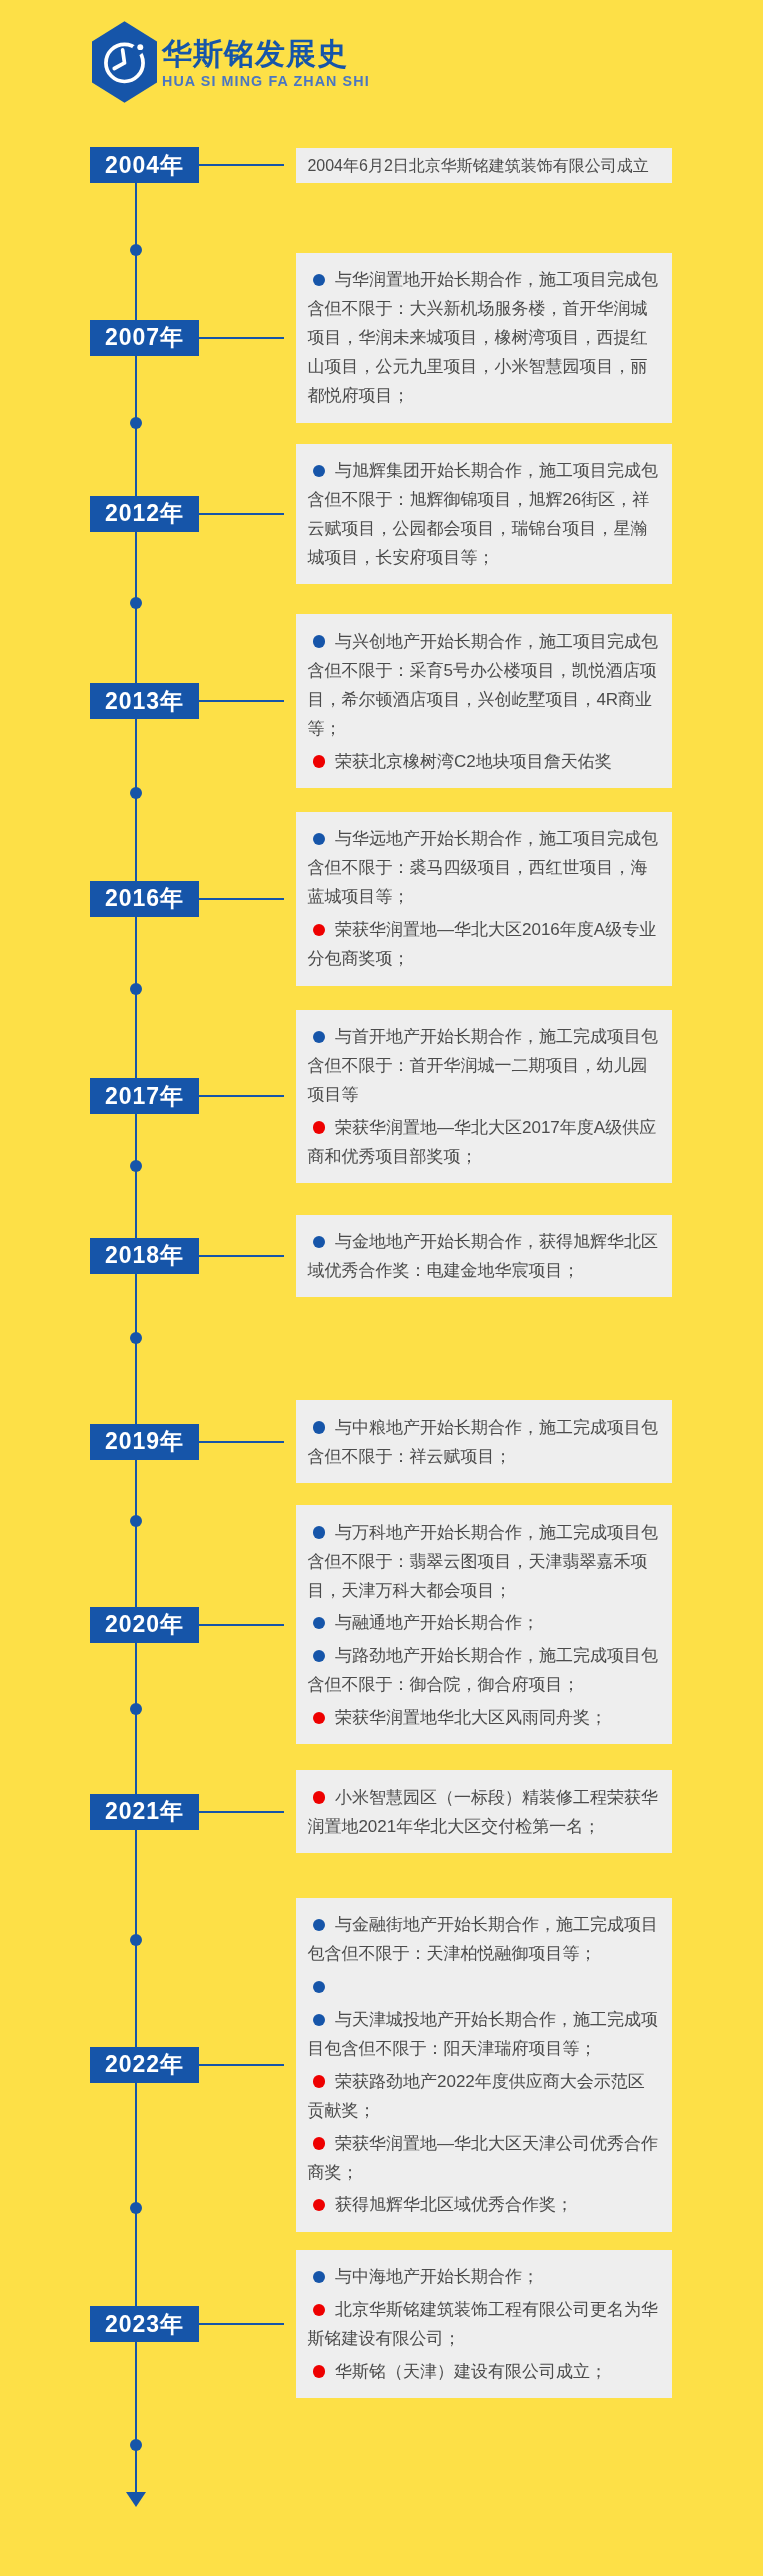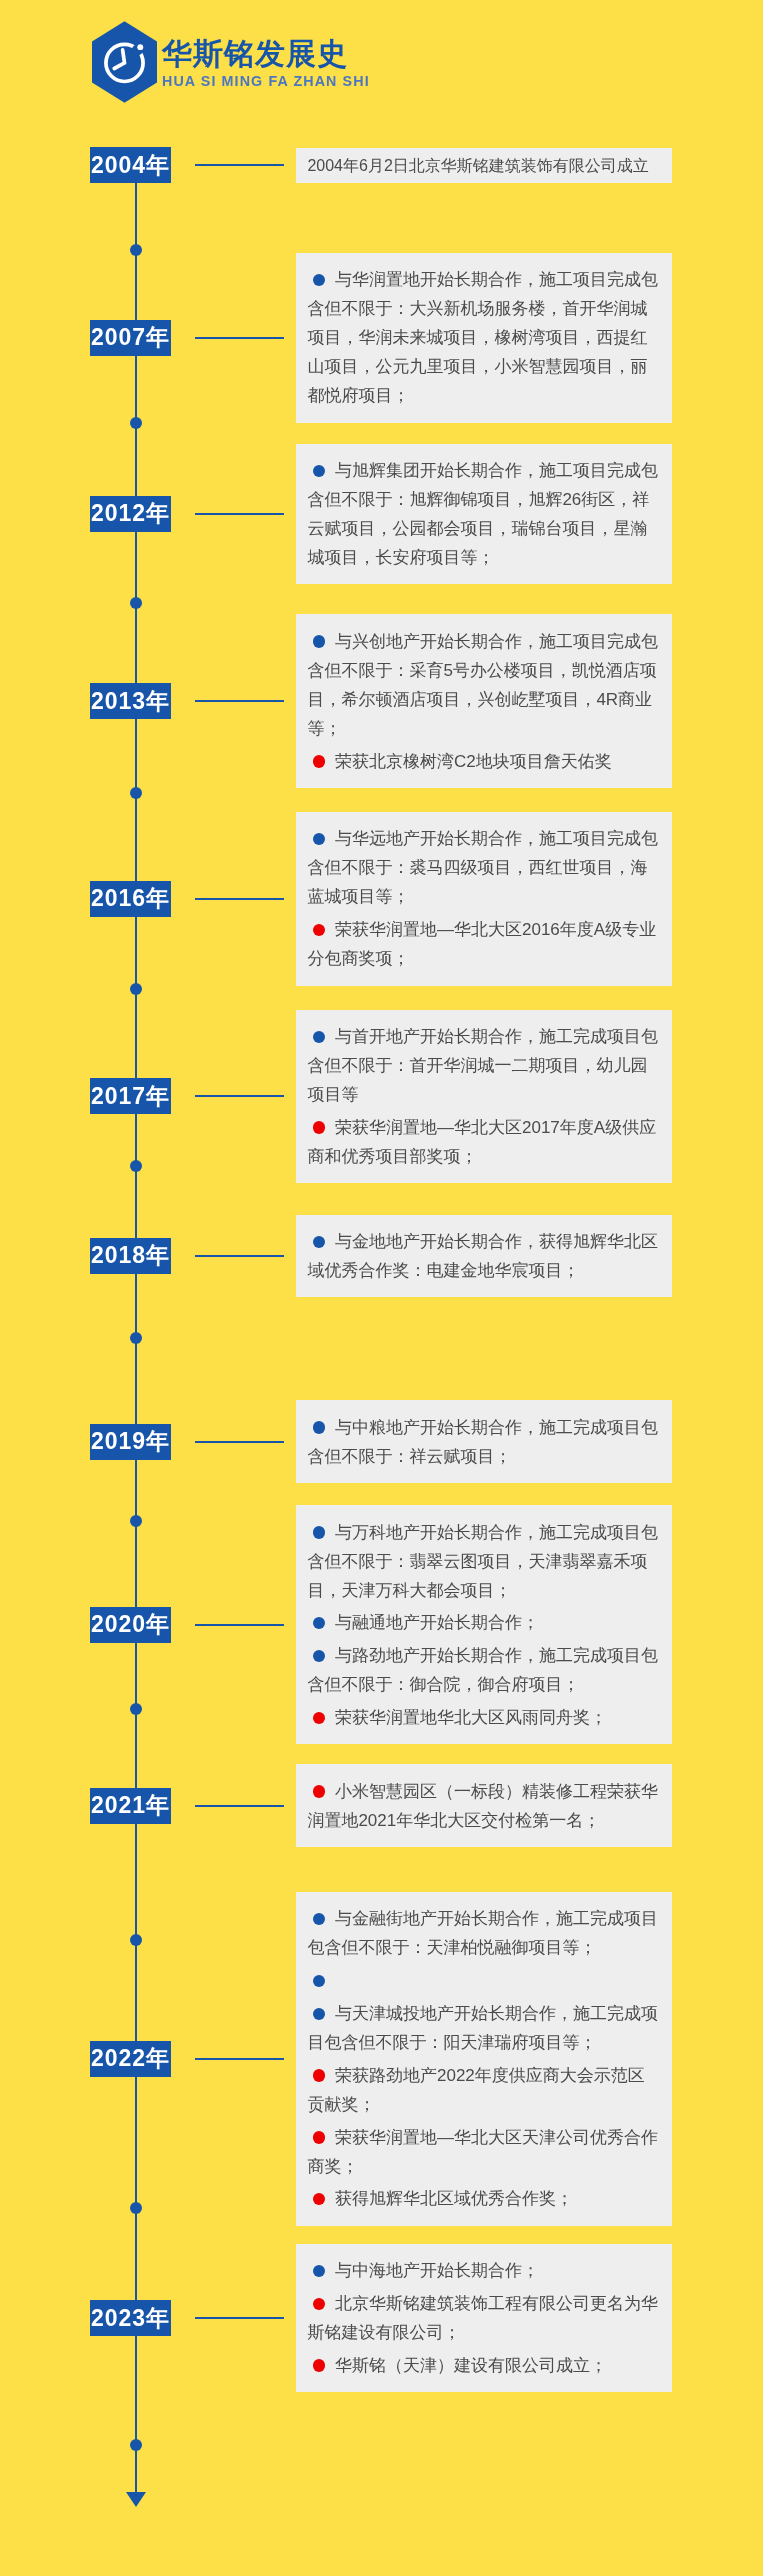--- a/index.html
+++ b/index.html
@@ -24,21 +24,21 @@
   .row{position:relative;margin-left:296px;width:376px;}
   .content{background:#eeeeee;padding:8.6px 11.4px;color:#4b4b4b;font-size:17px;line-height:29px;}
   .row.first .content{padding:2.9px 11.4px;font-size:16px;}
   .item{margin:3.8px 0;text-indent:5.7px;}
   .row.first .item{margin:0;text-indent:0;}
   .bullet{display:inline-block;width:12.4px;height:12.4px;border-radius:50%;margin-right:9.5px;vertical-align:-1px;}
   .bullet.blue{background:var(--blue);}
   .bullet.red{background:var(--red);}
 
   .year-badge{position:absolute;left:-206px;top:50%;transform:translateY(-50%);
-    width:81px;height:36px;background:var(--blue);color:#fff;
+    width:109px;height:36px;background:var(--blue);color:#fff;
     font-size:23px;font-weight:bold;display:flex;align-items:center;justify-content:center;
     letter-spacing:1px;}
   .connector{position:absolute;left:-101px;top:50%;margin-top:-1px;width:89px;height:1.9px;background:var(--blue);}
 </style>
 </head>
 <body>
 
 <div class="page">
 
   <div class="hdr">
@@ -122,21 +122,21 @@
       <div class="row" style="margin-top: 22px;">
         <div class="year-badge">2020年</div>
         <div class="connector"></div>
         <div class="content">
           <p class="item"><span class="bullet blue"></span><span>与万科地产开始长期合作，施工完成项目包含但不限于：翡翠云图项目，天津翡翠嘉禾项目，天津万科大都会项目；</span></p>
           <p class="item"><span class="bullet blue"></span><span>与融通地产开始长期合作；</span></p>
           <p class="item"><span class="bullet blue"></span><span>与路劲地产开始长期合作，施工完成项目包含但不限于：御合院，御合府项目；</span></p>
           <p class="item"><span class="bullet red"></span><span>荣获华润置地华北大区风雨同舟奖；</span></p>
         </div>
       </div>
-      <div class="row" style="margin-top: 20px;">
+      <div class="row" style="margin-top: 26px;">
         <div class="year-badge">2021年</div>
         <div class="connector"></div>
         <div class="content">
           <p class="item"><span class="bullet red"></span><span>小米智慧园区（一标段）精装修工程荣获华润置地2021年华北大区交付检第一名；</span></p>
         </div>
       </div>
       <div class="row" style="margin-top: 45px;">
         <div class="year-badge">2022年</div>
         <div class="connector"></div>
         <div class="content">

